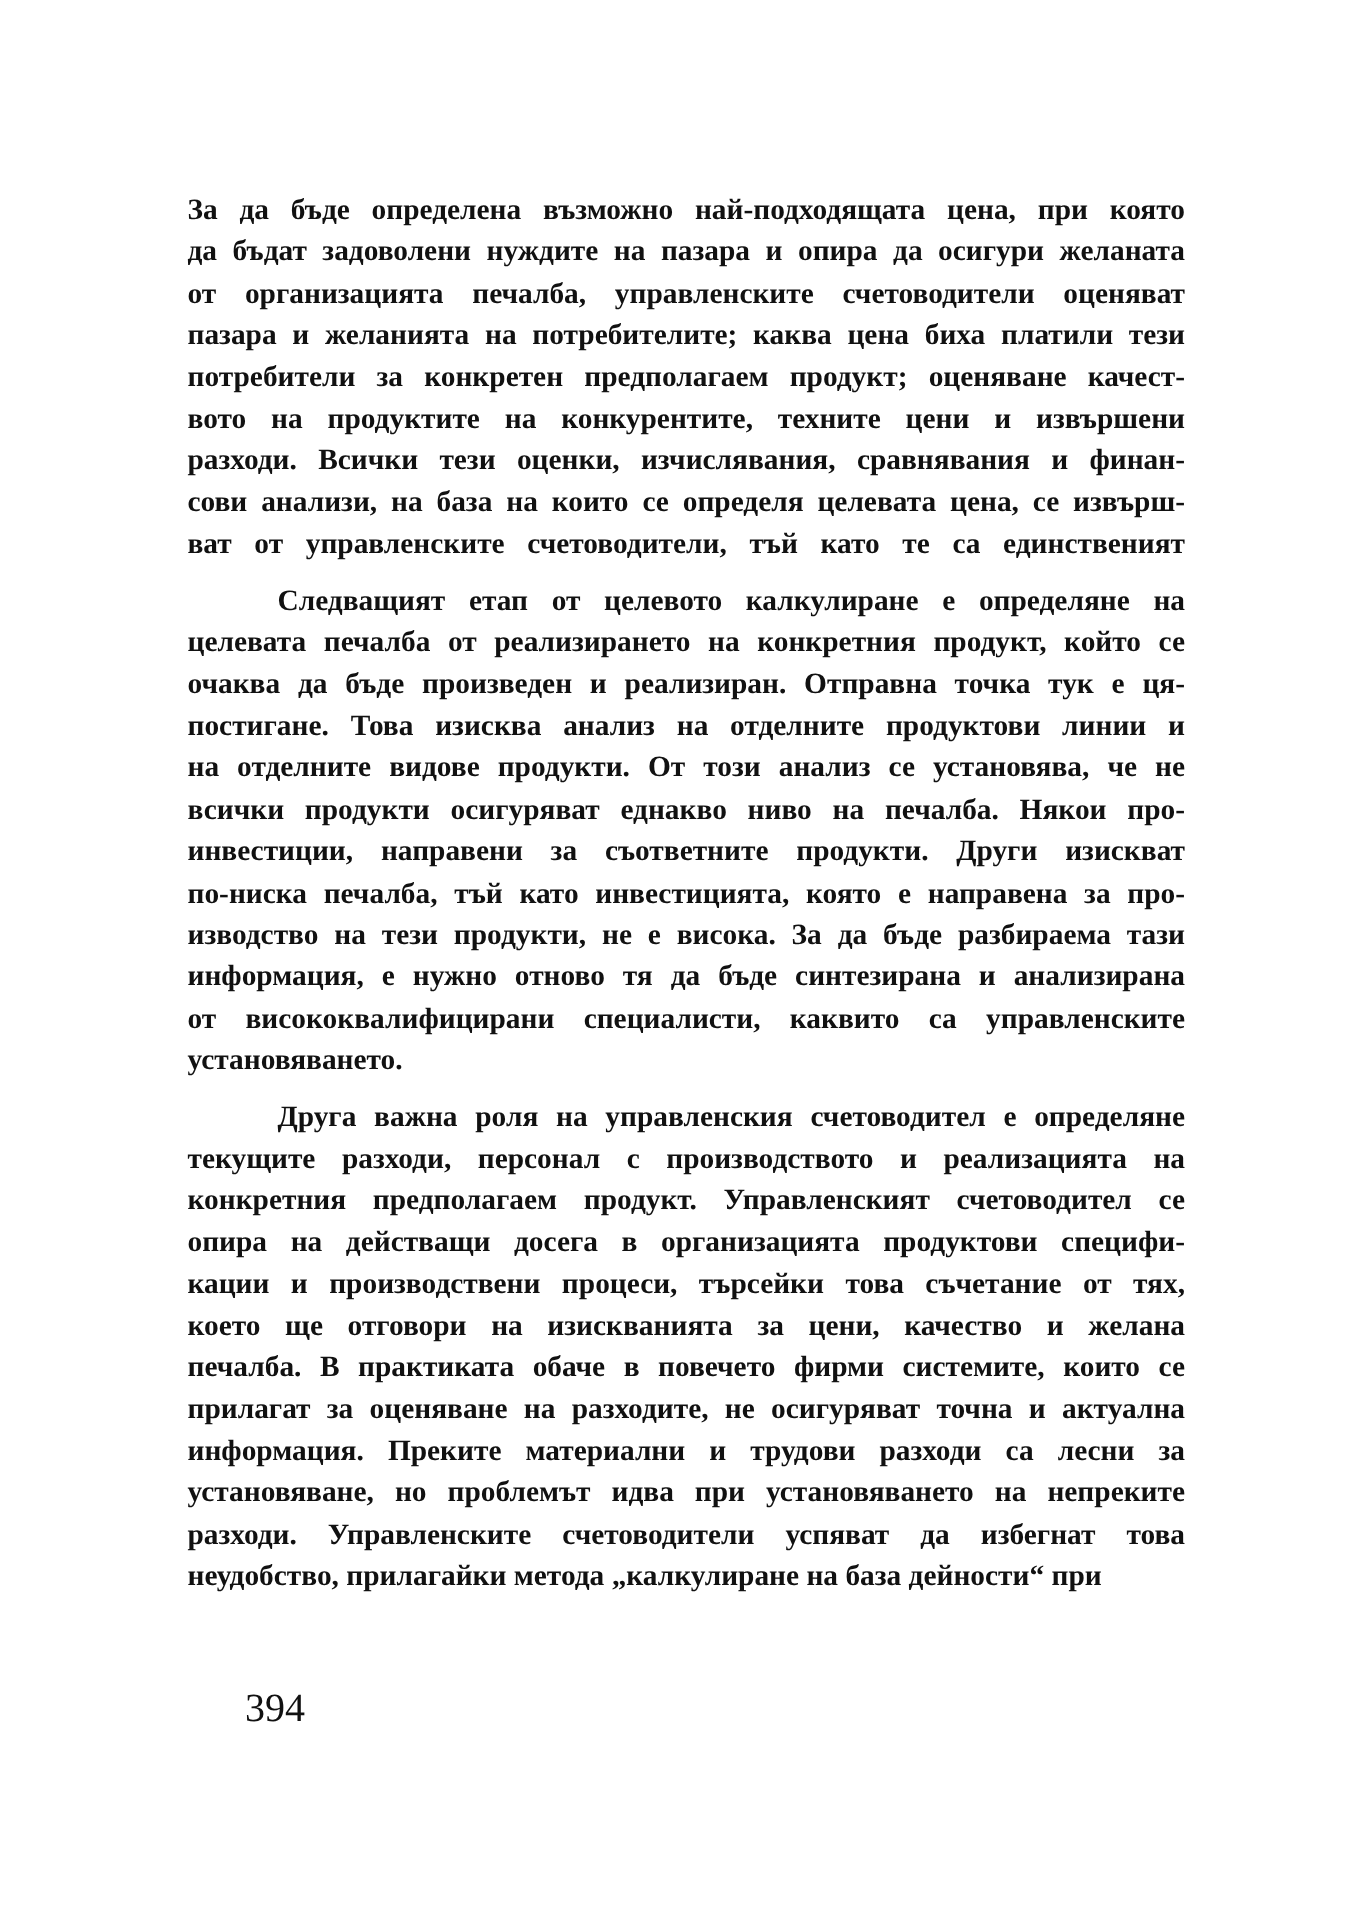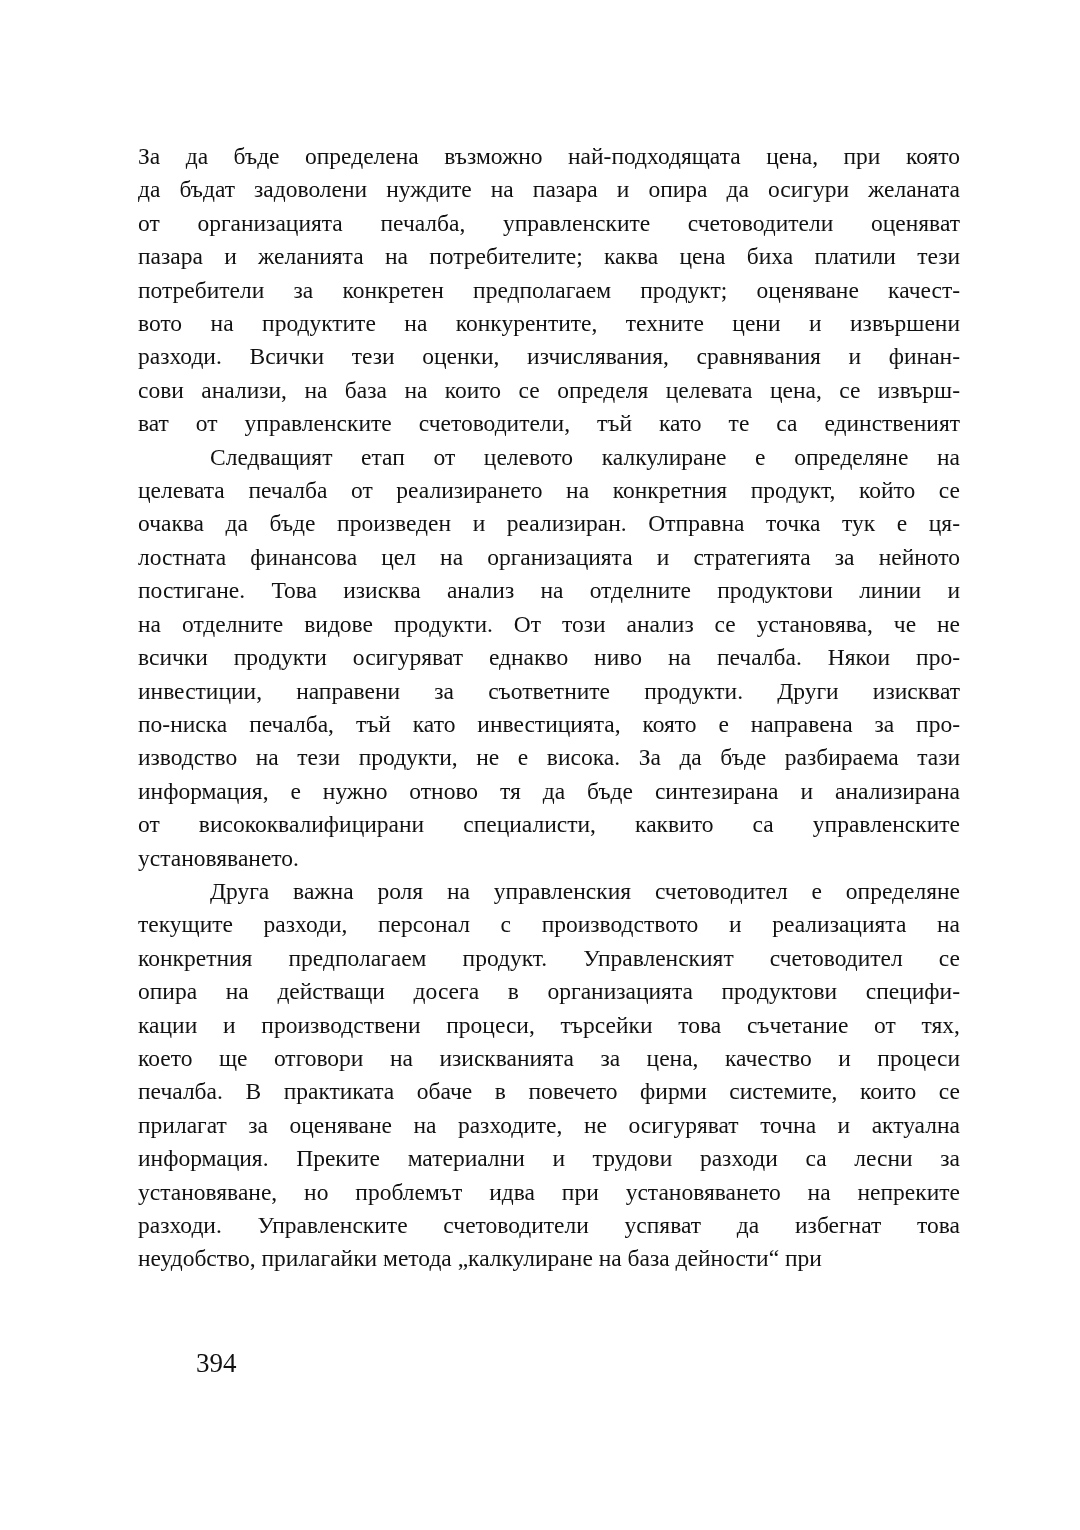--- a/index.html
+++ b/index.html
@@ -18,39 +18,40 @@
   }
   .text-block {
     position: absolute;
     left: 138px;
     top: 140px;
     width: 822px;
     font-size: 23.5px;
     line-height: 33.4px;
   }
   .para {
-    margin: 0;
+    margin: 12px;
     padding: 0;
+    font-weight: bold;
   }
   .line {
     text-align: justify;
     text-align-last: justify;
     white-space: normal;
   }
   .line.first-indent {
     padding-left: 72px;
   }
   .line.last {
     text-align-last: left;
   }
   .page-number {
     position: absolute;
     left: 196px;
     top: 1348px;
-    font-size: 27px;
+    font-size: 32px;
     color: #111111;
   }
 </style>
 </head>
 <body>
 
 <div class="page">
   <div class="text-block" id="text-block">
       <div class="para">
         <div class="line">За да бъде определена възможно най-подходящата цена, при която</div>
@@ -60,38 +61,37 @@
         <div class="line">потребители за конкретен предполагаем продукт; оценяване качест-</div>
         <div class="line">вото на продуктите на конкурентите, техните цени и извършени</div>
         <div class="line">разходи. Всички тези оценки, изчислявания, сравнявания и финан-</div>
         <div class="line">сови анализи, на база на които се определя целевата цена, се извърш-</div>
         <div class="line">ват от управленските счетоводители, тъй като те са единственият</div>
       </div>
       <div class="para">
         <div class="line first-indent">Следващият етап от целевото калкулиране е определяне на</div>
         <div class="line">целевата печалба от реализирането на конкретния продукт, който се</div>
         <div class="line">очаква да бъде произведен и реализиран. Отправна точка тук е ця-</div>
-        <div class="line">лостната финансова цел на организацията и стратегията за нейното</div>
         <div class="line">постигане. Това изисква анализ на отделните продуктови линии и</div>
         <div class="line">на отделните видове продукти. От този анализ се установява, че не</div>
         <div class="line">всички продукти осигуряват еднакво ниво на печалба. Някои про-</div>
         <div class="line">инвестиции, направени за съответните продукти. Други изискват</div>
         <div class="line">по-ниска печалба, тъй като инвестицията, която е направена за про-</div>
         <div class="line">изводство на тези продукти, не е висока. За да бъде разбираема тази</div>
         <div class="line">информация, е нужно отново тя да бъде синтезирана и анализирана</div>
         <div class="line">от висококвалифицирани специалисти, каквито са управленските</div>
         <div class="line last">установяването.</div>
       </div>
       <div class="para">
         <div class="line first-indent">Друга важна роля на управленския счетоводител е определяне</div>
         <div class="line">текущите разходи, персонал с производството и реализацията на</div>
         <div class="line">конкретния предполагаем продукт. Управленският счетоводител се</div>
         <div class="line">опира на действащи досега в организацията продуктови специфи-</div>
         <div class="line">кации и производствени процеси, търсейки това съчетание от тях,</div>
-        <div class="line">което ще отговори на изискванията за цена, качество и процеси</div>
+        <div class="line">което ще отговори на изискванията за цени, качество и желана</div>
         <div class="line">печалба. В практиката обаче в повечето фирми системите, които се</div>
         <div class="line">прилагат за оценяване на разходите, не осигуряват точна и актуална</div>
         <div class="line">информация. Преките материални и трудови разходи са лесни за</div>
         <div class="line">установяване, но проблемът идва при установяването на непреките</div>
         <div class="line">разходи. Управленските счетоводители успяват да избегнат това</div>
         <div class="line last">неудобство, прилагайки метода „калкулиране на база дейности“ при</div>
       </div>
     </div>
   <div class="page-number">394</div>
 </div>

